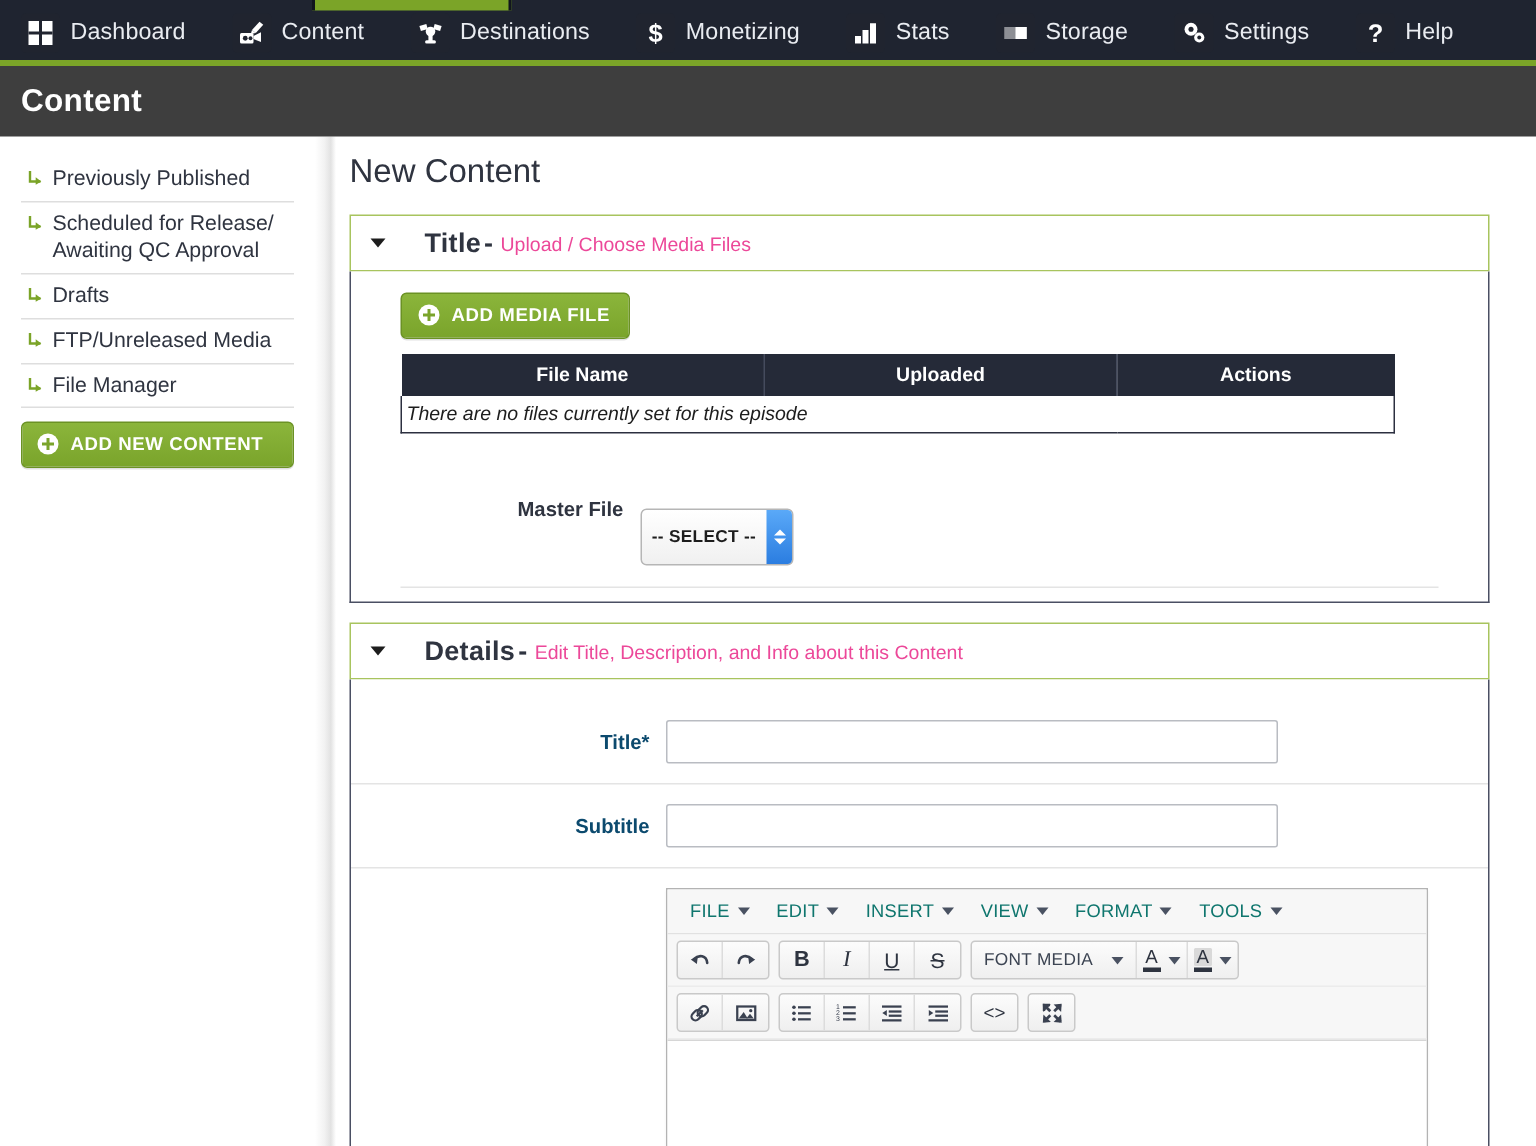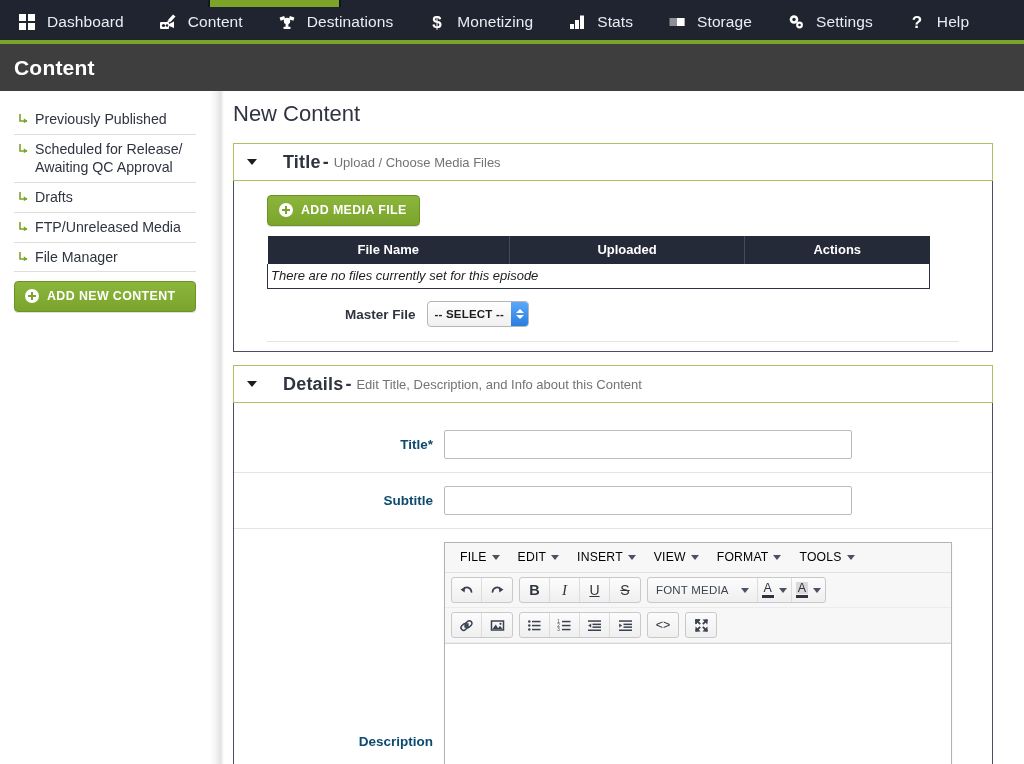--- a/index.html
+++ b/index.html
@@ -176,21 +176,21 @@
   }
   .panel-name {
     font-size: 18px;
     font-weight: 700;
     color: #2f3440;
     letter-spacing: .2px;
   }
   .panel-dash { font-size: 18px; font-weight: 700; color:#2f3440; margin: 0 5px 0 2px; }
   .panel-sub {
     font-size: 13px;
-    color: #737373;
+    color: #ec4899;
   }
   .panel-body {
     border: 1px solid #4a4f63;
     border-top: none;
     background: #ffffff;
     padding: 14px 0 0 0;
   }
 
   
   .media-inner { padding: 0 33px 0 33px; }
@@ -239,26 +239,27 @@
     align-items: center;
     gap: 11px;
     padding-bottom: 14px;
     border-bottom: 1px solid #e4e4e4;
     padding-left: 78px;
   }
   .masterlabel { font-size: 13.5px; font-weight: 700; color: #2f3440; }
   .mac-select {
     display: inline-flex;
     align-items: stretch;
-    height: 26px;
+    height: 38px;
     border: 1px solid #b6b6b6;
     border-radius: 4px;
     background: linear-gradient(to bottom,#ffffff 0%, #f0f0f0 100%);
     overflow: hidden;
     cursor: pointer;
+    margin-top: 38px;
   }
   .mac-select .val {
     font-size: 11.5px;
     font-weight: 700;
     color: #1d1d1d;
     padding: 0 7px;
     display: flex;
     align-items: center;
     letter-spacing: .2px;
   }
@@ -317,21 +318,21 @@
   }
   .ed-menubar {
     display: flex;
     align-items: center;
     background: #f7f7f7;
     border-bottom: 1px solid #e1e1e1;
     padding: 4px 6px 5px 6px;
   }
   .ed-menu {
     font-size: 12.2px;
-    color: #000000;
+    color: #0f766e;
     padding: 3px 9px 3px 9px;
     display: flex;
     align-items: center;
     gap: 5px;
     cursor: pointer;
     letter-spacing: .2px;
   }
   .mini-caret {
     width: 0; height: 0;
     border-left: 4px solid transparent;

